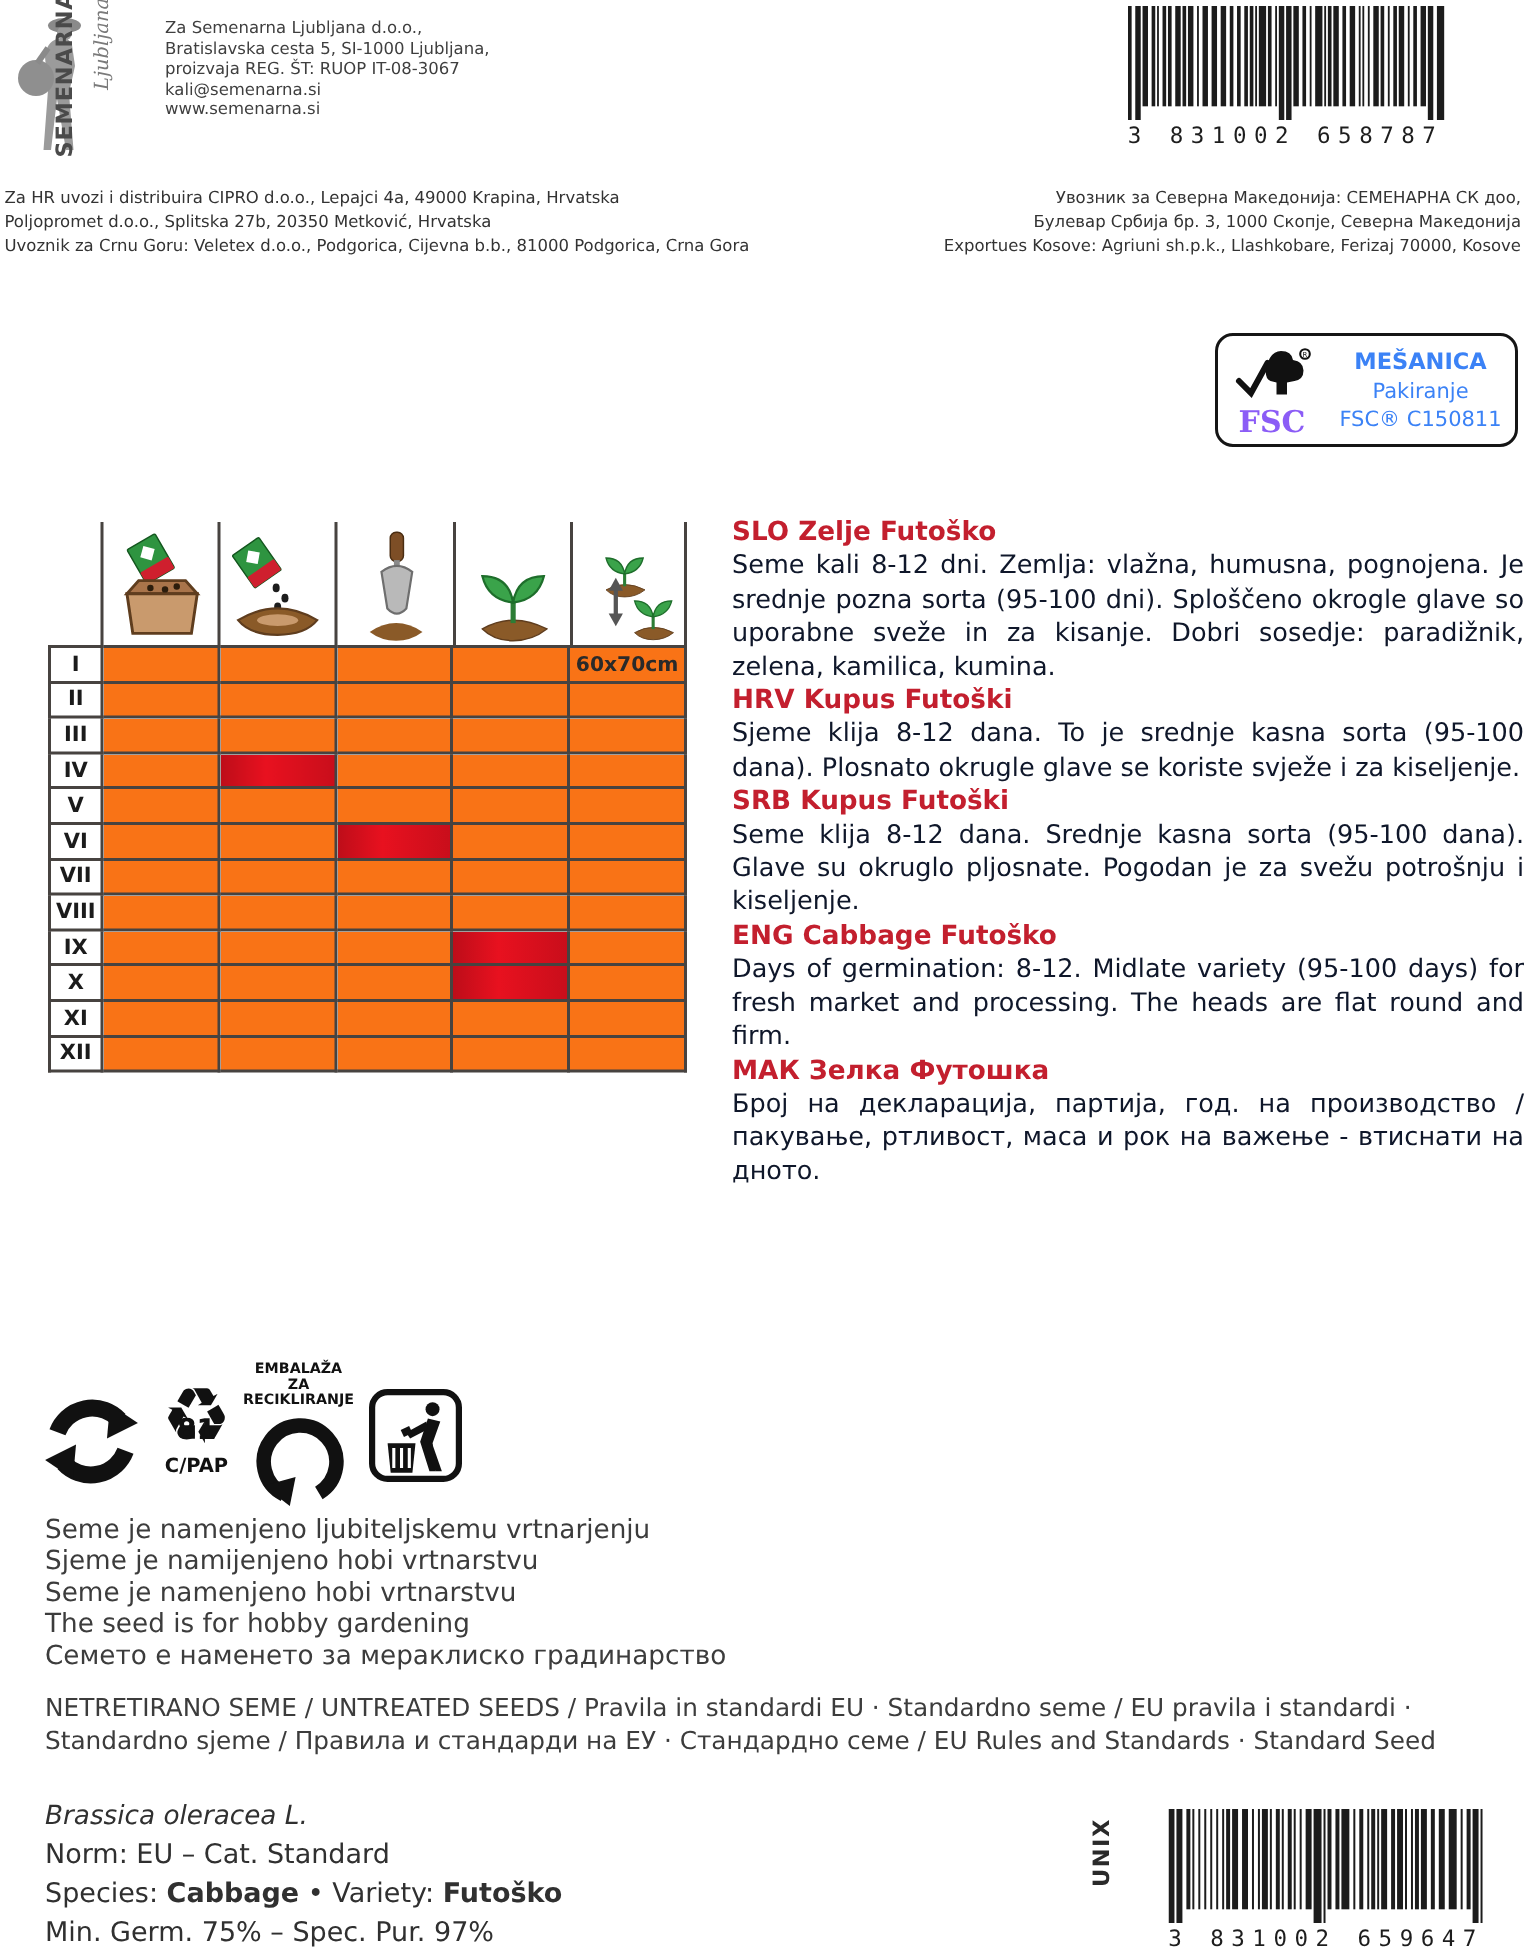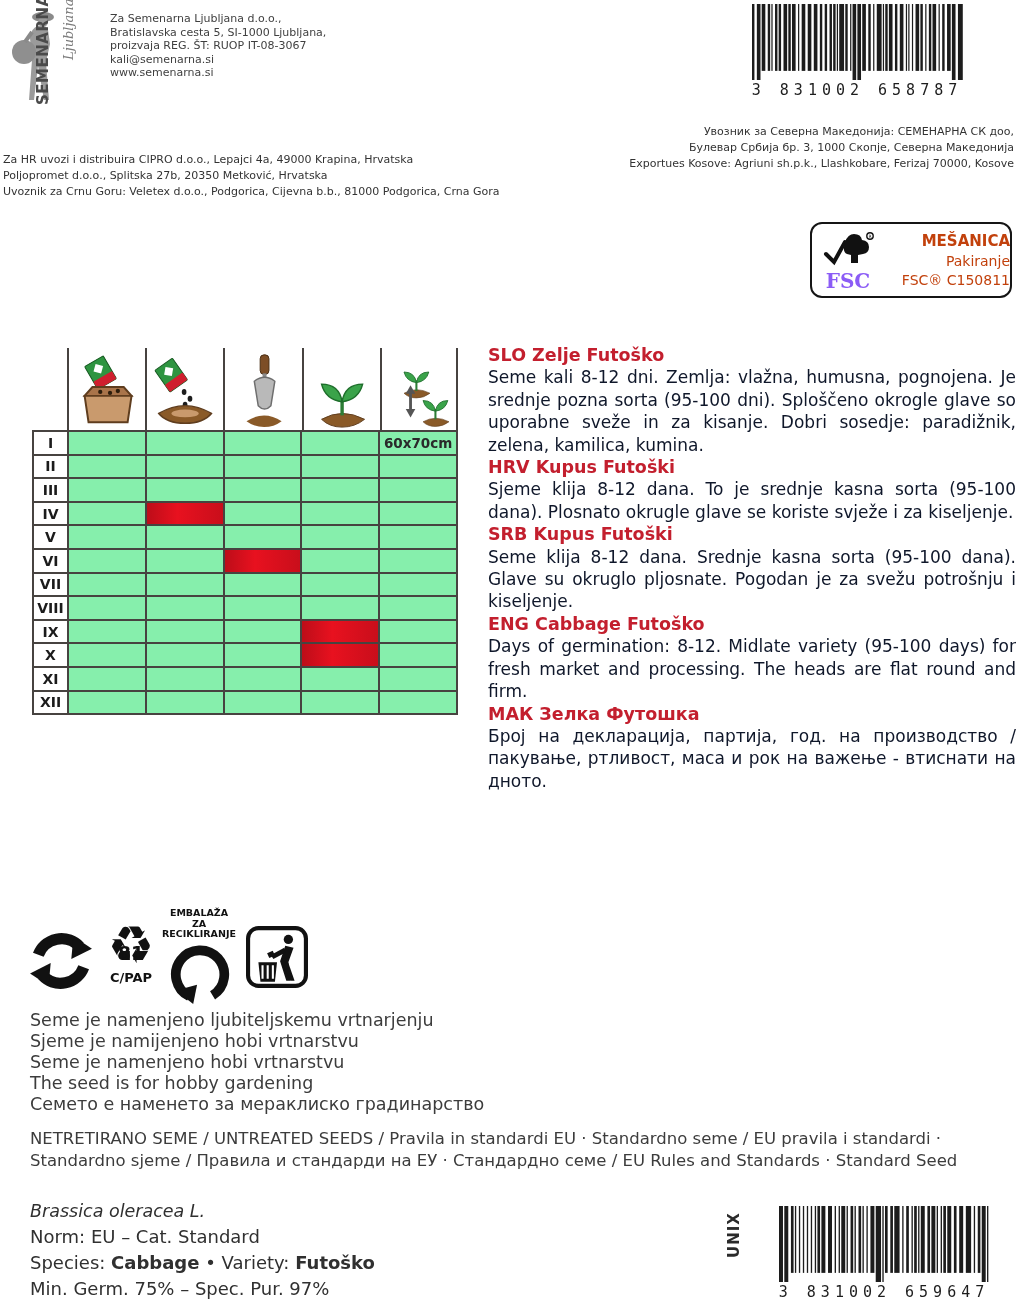--- a/index.html
+++ b/index.html
@@ -20,35 +20,35 @@
   .barcode-bars{display:block;width:212px;height:76px;margin-left:4px;}
   .barcode-bars rect{fill:#1c1c1c;}
   .barcode-digits{width:218px;text-align:center;font-family:"DejaVu Sans Mono","Liberation Mono",monospace;
                   font-size:15px;letter-spacing:5px;color:#1d1d1d;margin-top:1px;}
 
   
   .fsc-box{left:810px;top:222px;width:202px;height:76px;border:2.5px solid #151515;border-radius:12px;
            display:flex;align-items:center;box-sizing:border-box;}
   .fsc-left{width:72px;text-align:center;}
   .fsc-mark{font-family:"DejaVu Serif","Liberation Serif",serif;font-weight:bold;font-size:20px;color:#8b5cf6;line-height:18px;}
-  .fsc-right{flex:1;text-align:right;color:#c2410c;}
+  .fsc-right{flex:1;text-align:center;color:#3b82f6;}
   .fsc-l1{font-size:15px;font-weight:bold;}
   .fsc-l2{font-size:14px;margin-top:3px;}
   .fsc-l3{font-size:14px;font-weight:normal;margin-top:3px;}
 
   
   .calendar{left:32px;top:348px;width:430px;height:368px;}
   .cal-header{position:absolute;left:0;top:0;width:426px;height:82px;display:flex;}
   .hc{box-sizing:border-box;width:78.2px;border-left:2px solid #474340;display:flex;align-items:flex-end;justify-content:center;}
   .hc0{width:35px;border-left:none;}
   .hc.lastc{border-right:2px solid #474340;}
   table.cal{position:absolute;left:0;top:82px;border-collapse:collapse;table-layout:fixed;width:426px;}
   table.cal td{border:2px solid #474340;height:21.6px;padding:0;overflow:hidden;}
   td.mcell{background:#fff;font-weight:bold;font-size:14px;text-align:center;color:#1b1b1b;}
-  td.cell{background:#86efac;}
+  td.cell{background:#f97316;}
   td.cell.bar{background:linear-gradient(90deg,#bd0d19 0%,#e8111f 40%,#c90e1b 100%);}
   td.cell.spacing{font-weight:bold;font-size:13.5px;text-align:center;color:#2a2a2a;}
 
   
   .descs{left:488px;top:344px;width:528px;}
   .desc-title{font-size:17.5px;font-weight:bold;color:#c31f2e;line-height:22.4px;}
   .desc-body{font-size:17px;color:#0f172a;line-height:22.4px;text-align:justify;}
 
   
   .cpap{left:102px;top:918px;width:58px;text-align:center;}
@@ -136,21 +136,21 @@
         <rect x="149" y="0" width="3" height="66"></rect>
         <rect x="154" y="0" width="1" height="66"></rect>
         <rect x="157" y="0" width="2" height="66"></rect>
         <rect x="161" y="0" width="3" height="66"></rect>
         <rect x="165" y="0" width="3" height="75"></rect>
         <rect x="170" y="0" width="4" height="75"></rect>
       </svg>
     <div class="barcode-digits">3 831002 658787</div>
   </div>
 
-  <div class="abs dist" style="left:3px;top:124px;margin-top:28px;">
+  <div class="abs dist" style="left:3px;top:124px;">
     <div>Za HR uvozi i distribuira CIPRO d.o.o., Lepajci 4a, 49000 Krapina, Hrvatska</div>
     <div>Poljopromet d.o.o., Splitska 27b, 20350 Metković, Hrvatska</div>
     <div>Uvoznik za Crnu Goru: Veletex d.o.o., Podgorica, Cijevna b.b., 81000 Podgorica, Crna Gora</div>
   </div>
   <div class="abs dist right" style="right:10px;top:124px;">
     <div>Увозник за Северна Македонија: СЕМЕНАРНА СК доо,</div>
     <div>Булевар Србија бр. 3, 1000 Скопје, Северна Македонија</div>
     <div>Exportues Kosove: Agriuni sh.p.k., Llashkobare, Ferizaj 70000, Kosove</div>
   </div>
 

